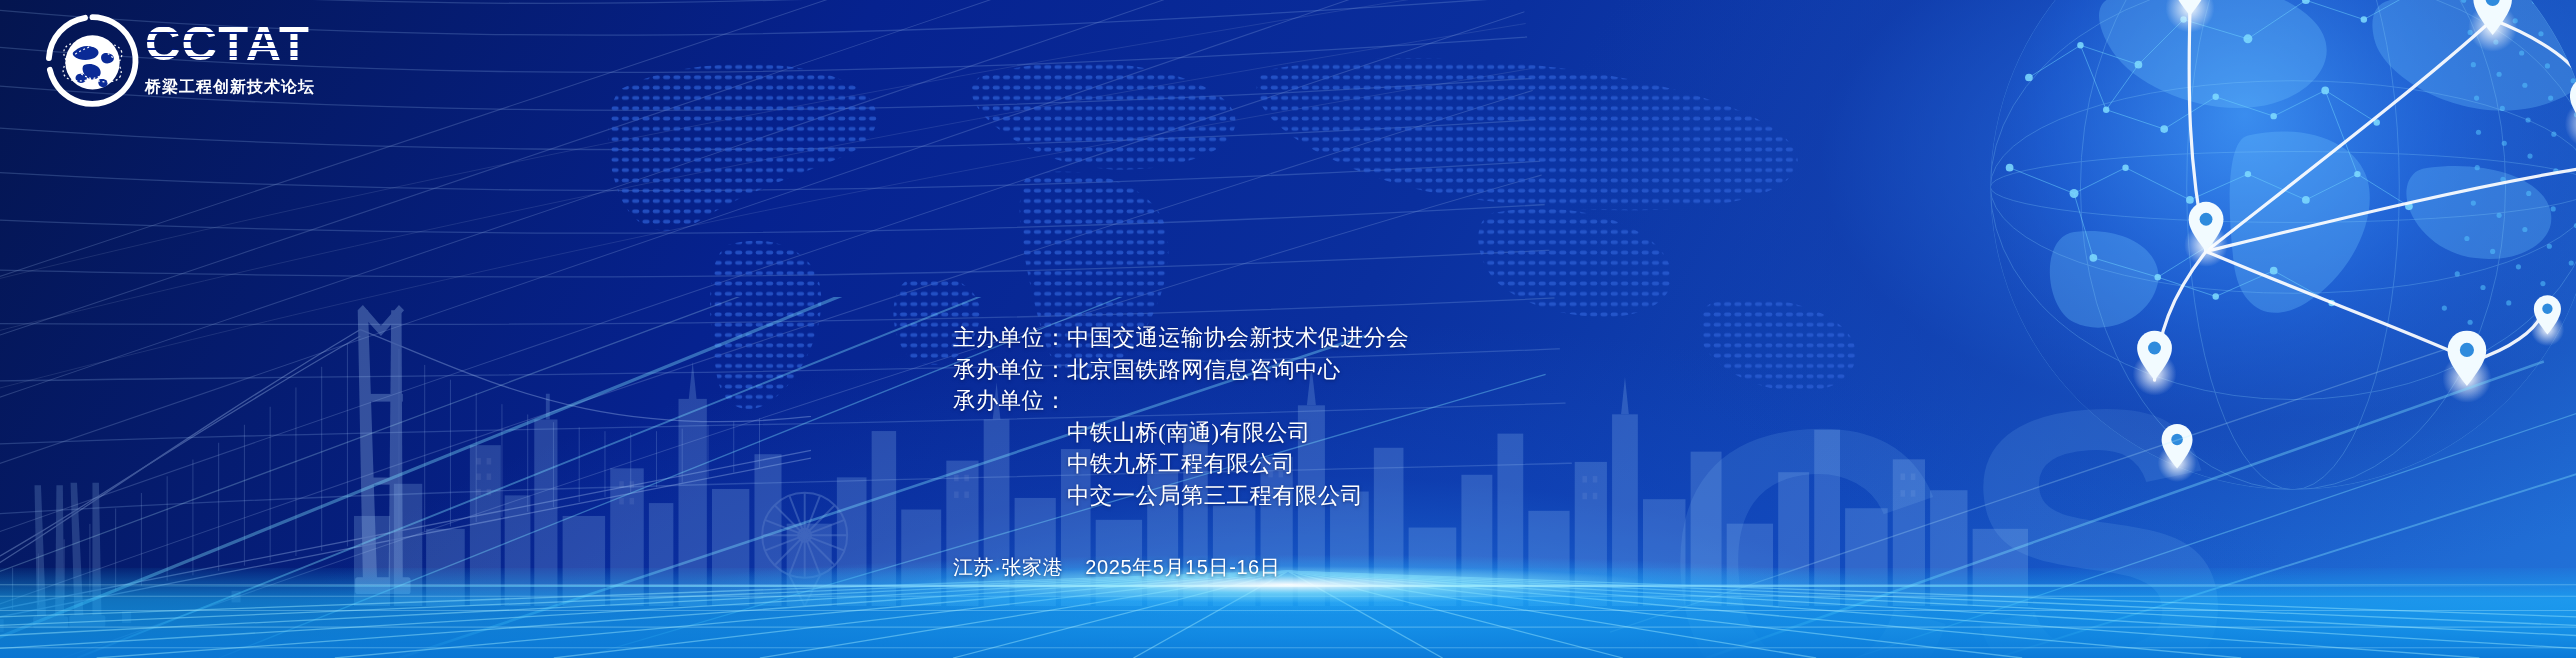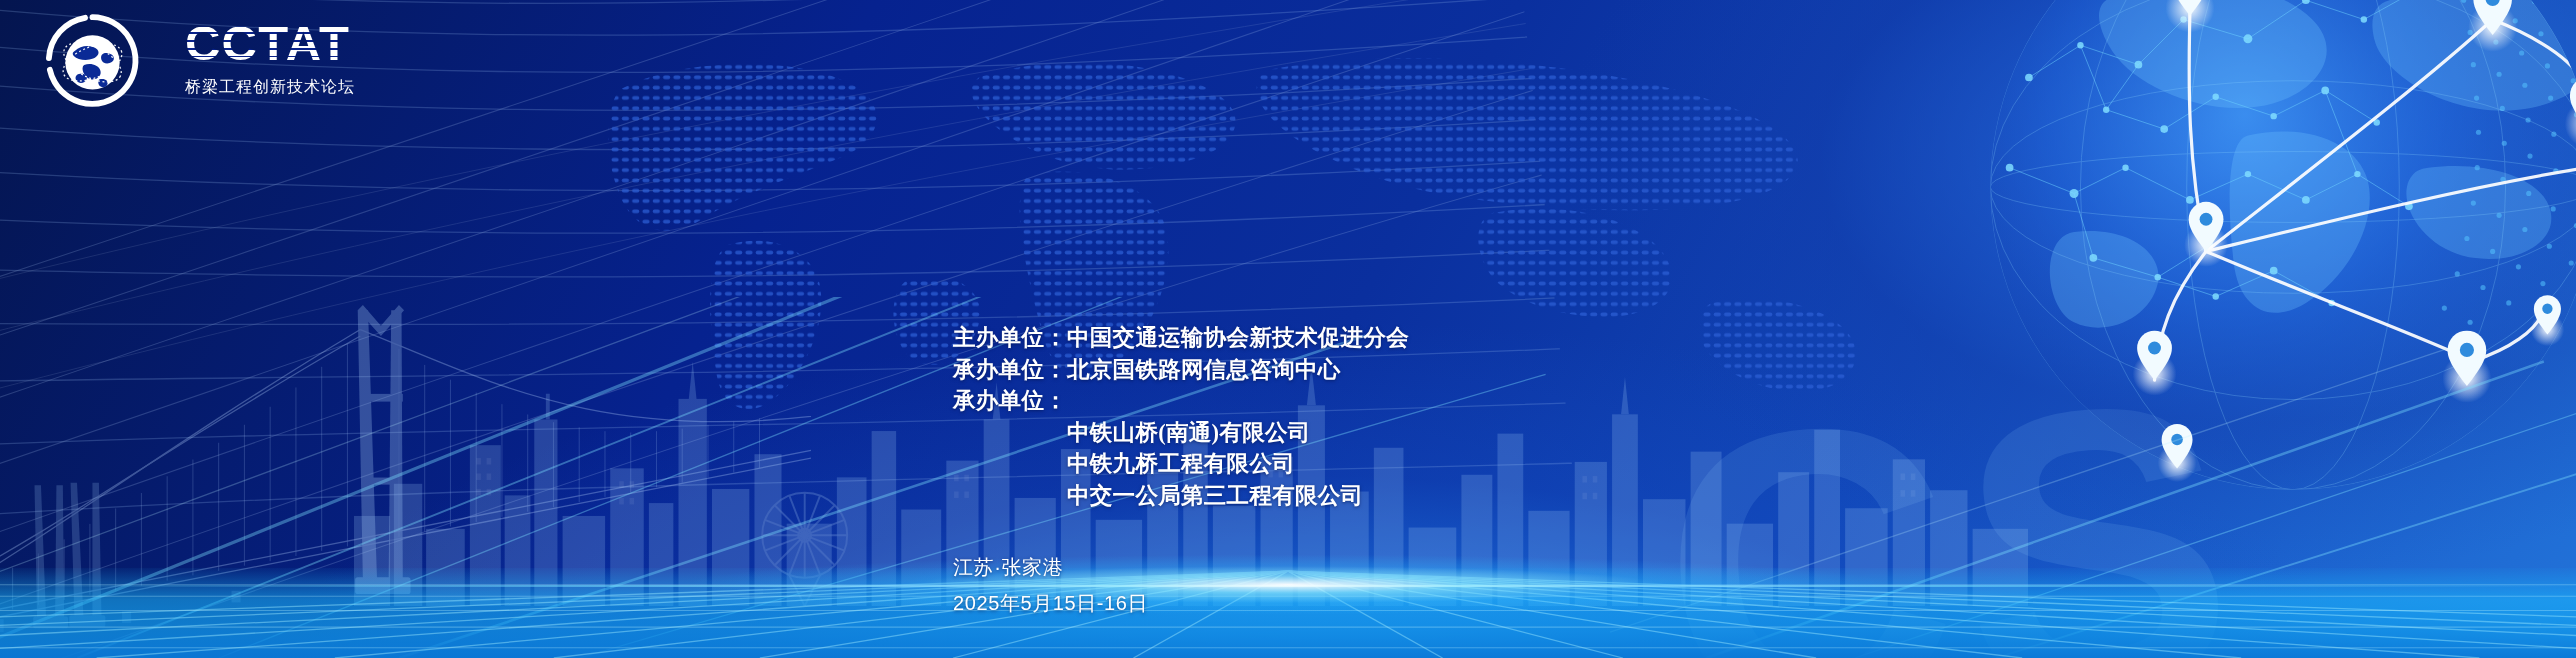--- a/index.html
+++ b/index.html
@@ -106,21 +106,20 @@
 
   
   .streaks{ position:absolute; left:0; bottom:0; width:2576px; height:361px; pointer-events:none; opacity:.85;}
   .streaks svg{ width:100%; height:100%; display:block; }
 
   
   .logo{
     position:absolute; left:44px; top:11.6px;
     display:flex; align-items:center;
     z-index:40;
-    gap:40px;
   }
   .logo-mark{ width:97px; height:97px; flex:0 0 97px; }
   .logo-mark svg{ width:100%; height:100%; display:block; }
   .logo-text{ margin-left:3.9px; padding-bottom:2.6px; }
   .logo-acr{
     font-family:"Liberation Sans", sans-serif;
     font-weight:700;
     font-size:49px;
     letter-spacing:1.3px;
     line-height:1;
@@ -134,21 +133,21 @@
     background-clip:text;
     -webkit-text-fill-color:transparent;
     color:transparent;
   }
   .logo-sub{
     font-size:16px;
     letter-spacing:1px;
     color:#ffffff;
     margin-top:9px;
     white-space:nowrap;
-    font-weight:400;
+    font-weight:700;
   }
 
   
   .title-block{
     position:absolute;
     left:0; right:0; top:90px;
     text-align:center;
     z-index:30;
     padding-left:26px;
     padding-right:708px;
@@ -180,42 +179,42 @@
     left:953px; top:322px;
     z-index:30;
     color:#ffffff;
   }
   .org-row{
     display:flex;
     align-items:center;
     font-size:22.5px;
     line-height:1.40;
     letter-spacing:0.3px;
-    font-weight:700;
+    font-weight:400;
     text-shadow:0 1.3px 3.2px rgba(2,12,60,.55);
     white-space:nowrap;
   }
   .org-label{ flex:0 0 auto; }
   .org-value{ flex:0 0 auto; }
   .org-row.indented .org-label{
     visibility:hidden;
   }
 
   
   .footer-line{
     position:absolute;
     left:953px; top:554px;
     z-index:30;
     font-family:"Liberation Sans", sans-serif;
     font-size:20px;
     letter-spacing:0.6px;
     color:#ffffff;
     white-space:nowrap;
     text-shadow:0 1.3px 3.9px rgba(2,12,60,.6);
-    display:flex; align-items:baseline; gap:9px;flex-direction:column;
+    display:flex; align-items:baseline; gap:22px;
   }
 </style>
 </head>
 <body>
 
 <div class="banner">
 
   <div class="waves">
     <svg viewBox="0 0 2600 1300" preserveAspectRatio="none">
       <g fill="none" stroke="#9fc4f5" stroke-width="2" opacity="0.40">

